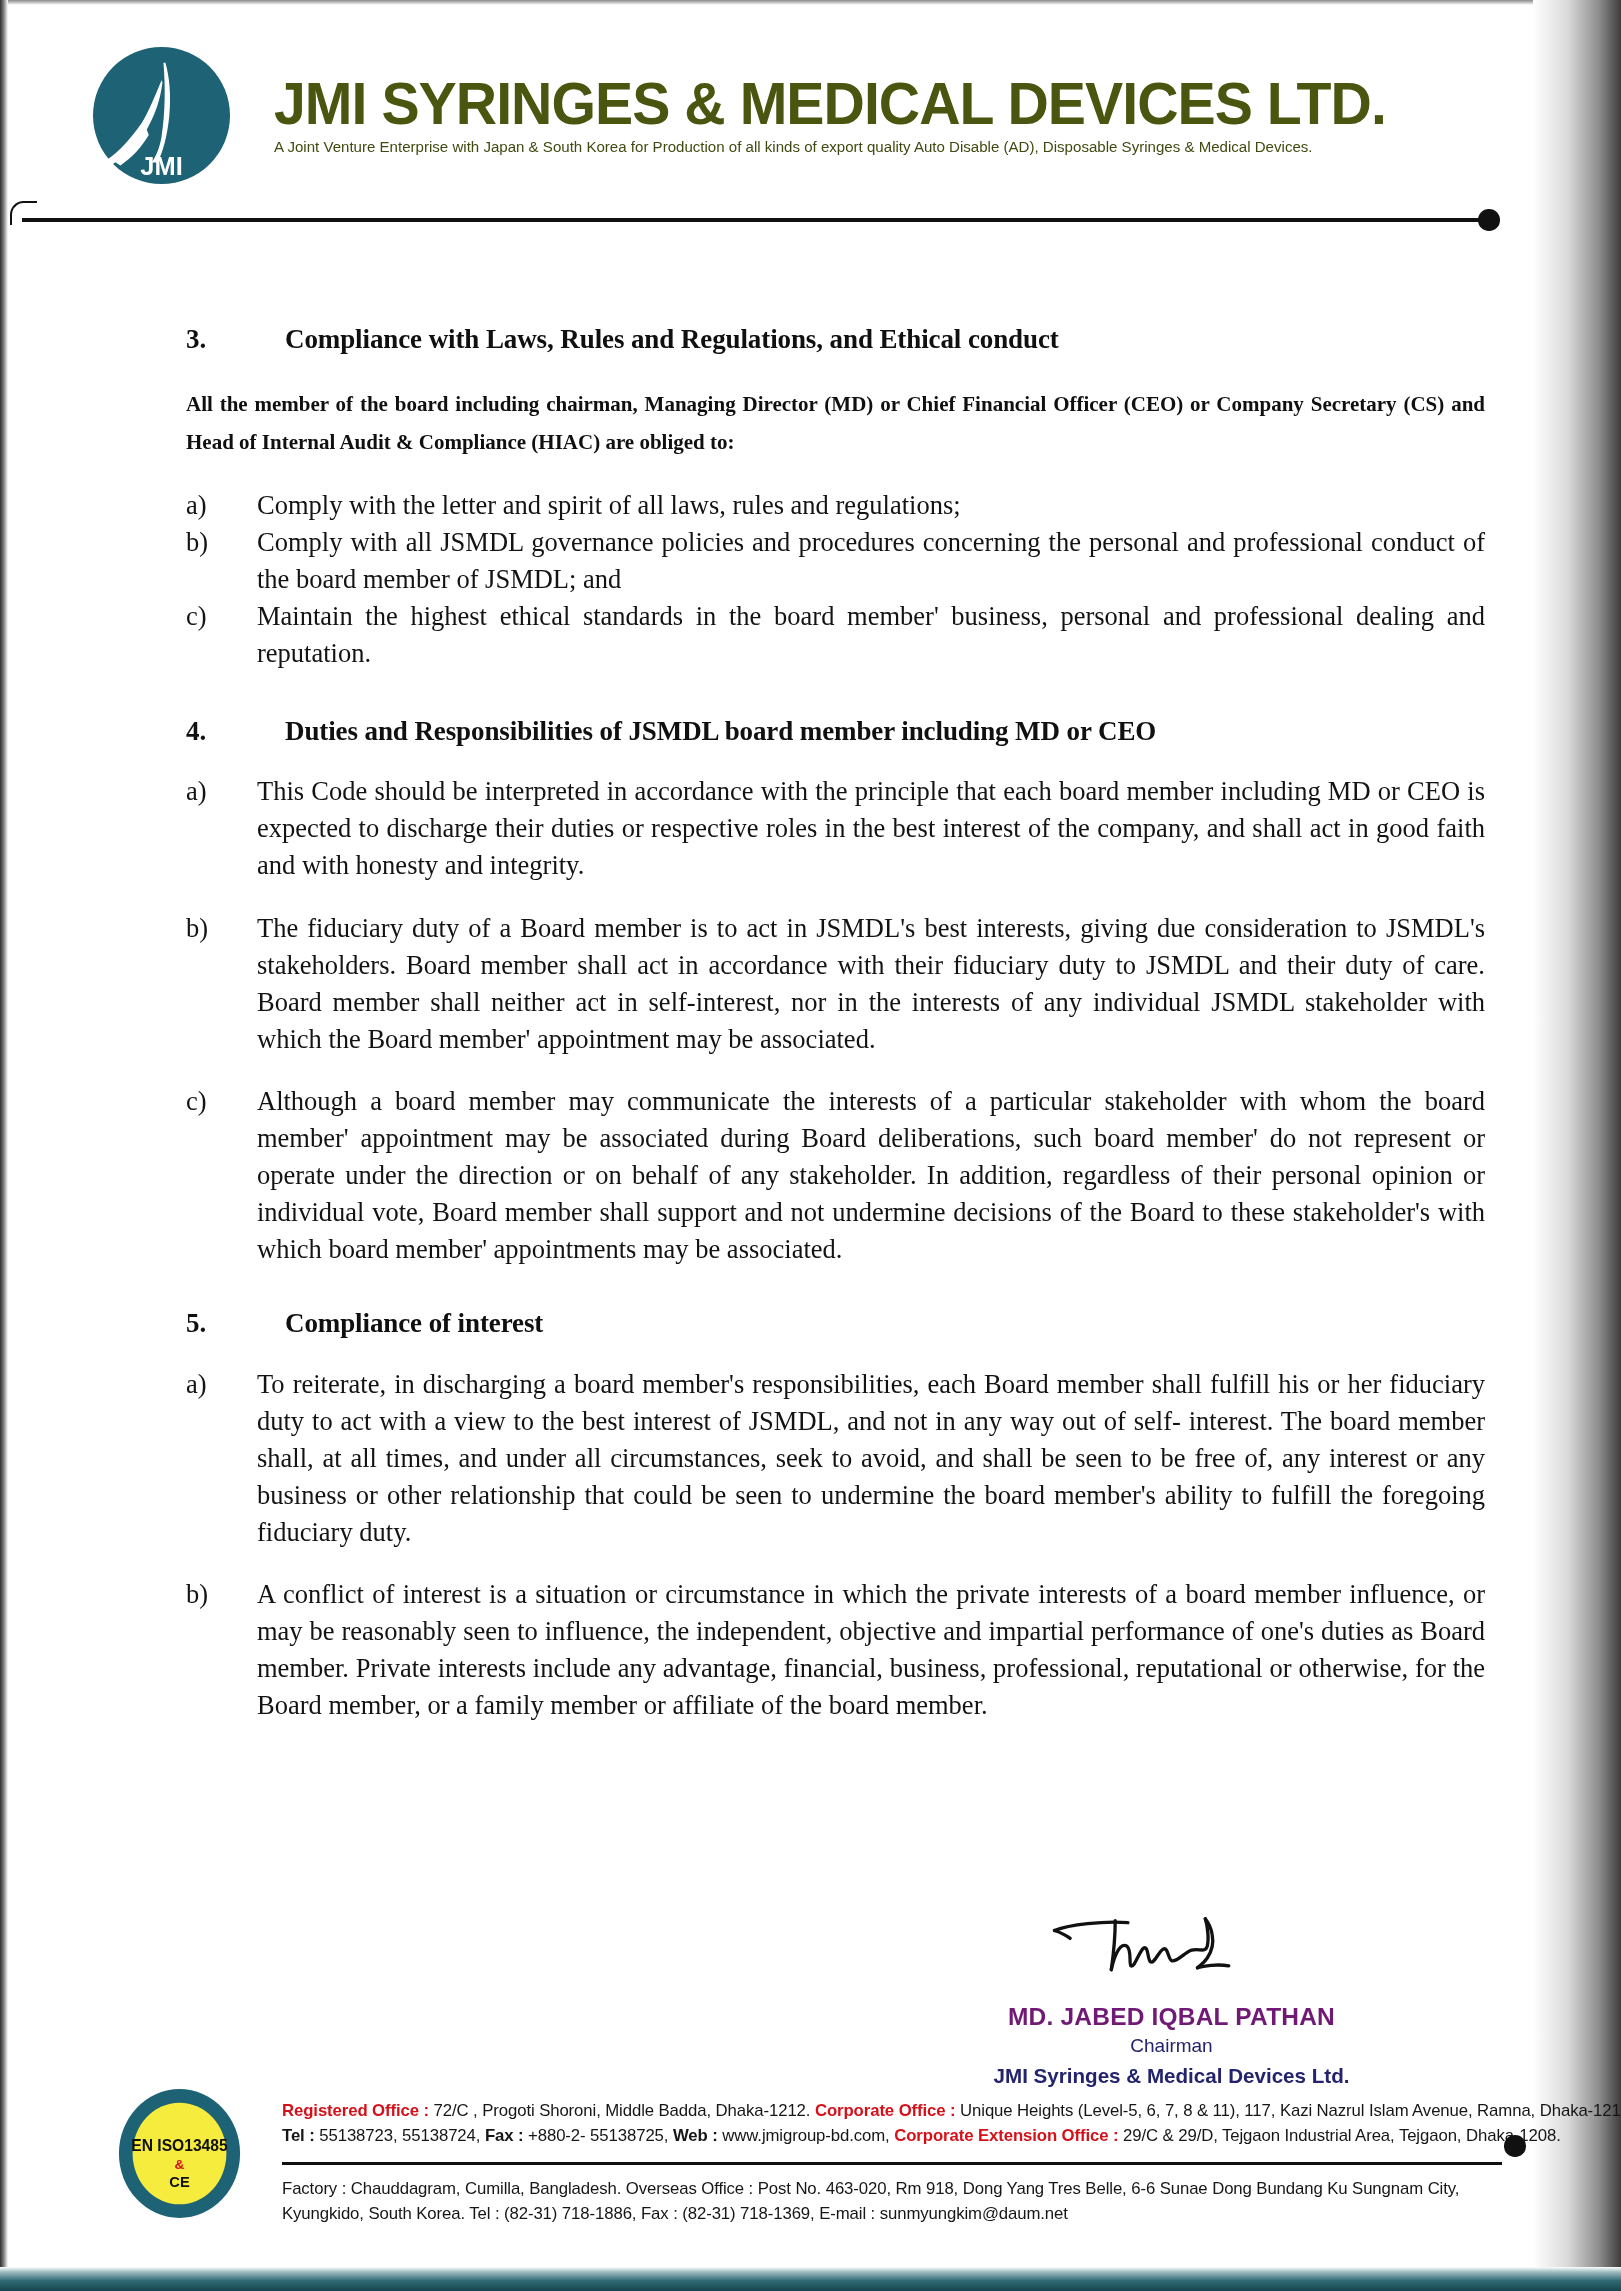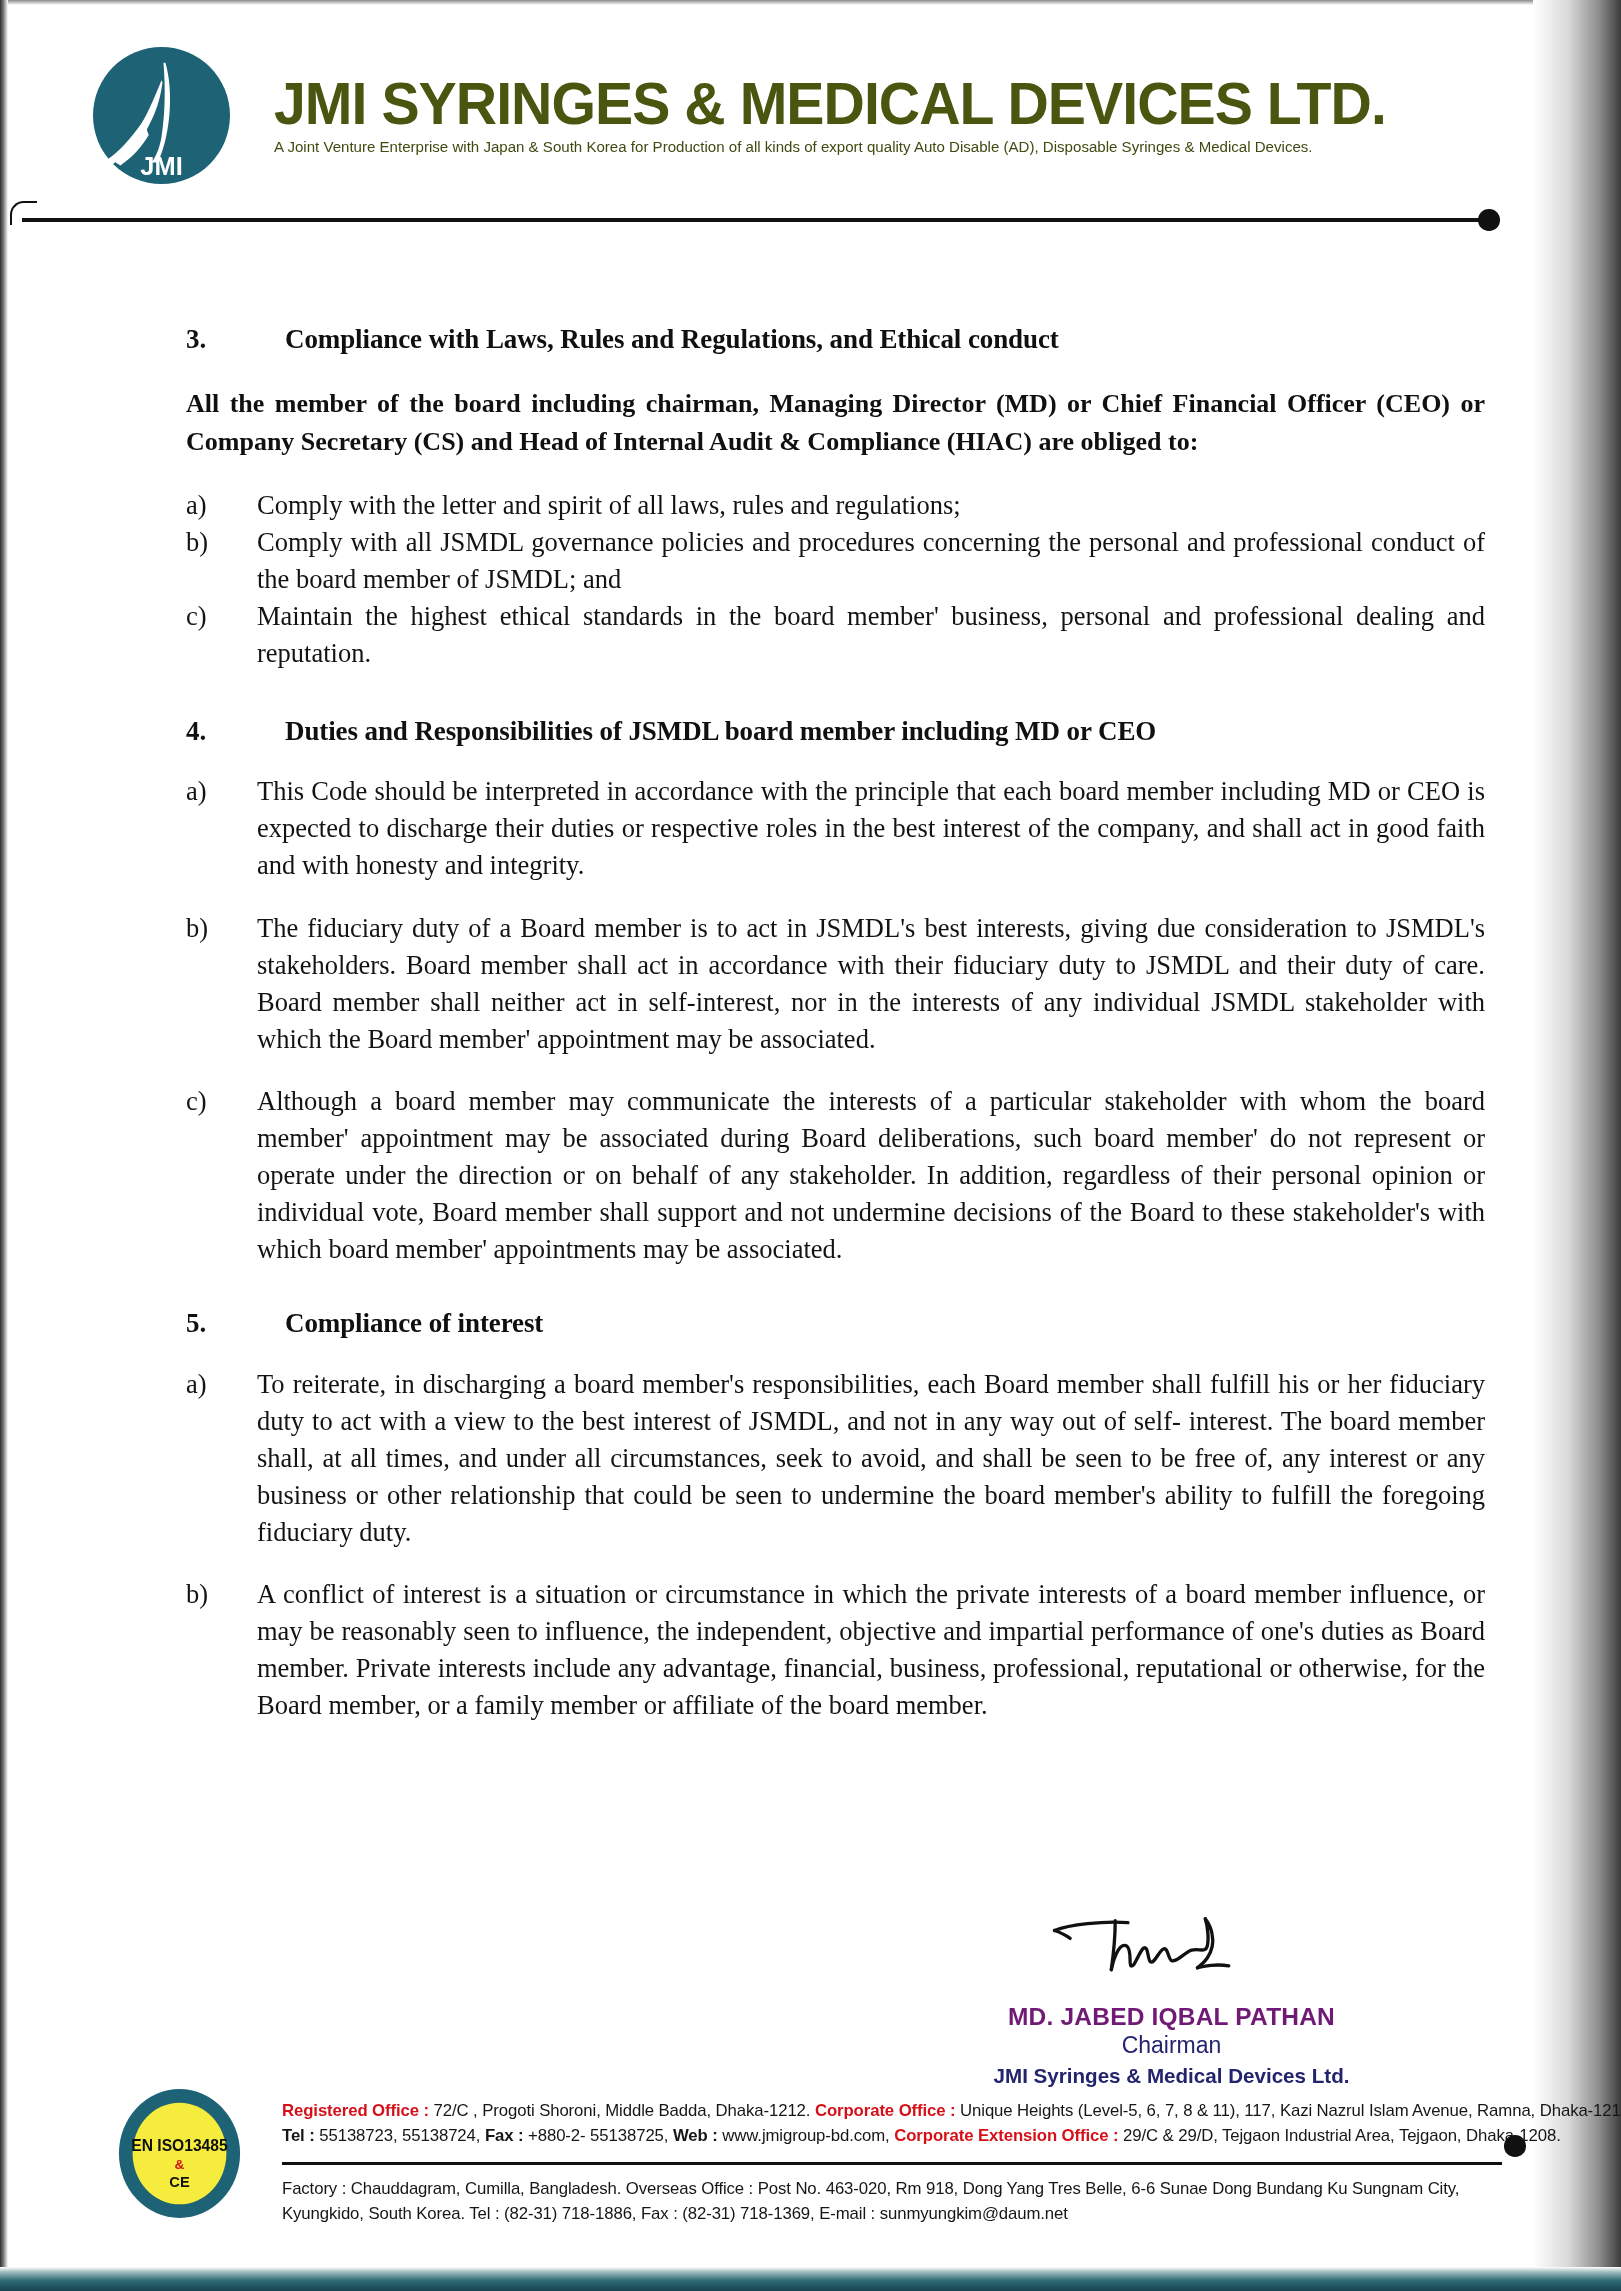--- a/index.html
+++ b/index.html
@@ -120,21 +120,21 @@
     font-size: 27px;
     line-height: 33px;
     color: #101010;
     letter-spacing: -0.1px;
   }
   .sec-num { width: 71px; flex: none; }
   .sec-title { flex: 1; margin-left: 28px; }
   .lead-para {
     margin-top: 29px;
     font-weight: bold;
-    font-size: 26px;
+    font-size: 21px;
     line-height: 38px;
     text-align: justify;
     color: #101010;
   }
   .list {
     margin-top: 25.5px;
   }
   .li {
     display: flex;
     font-size: 26.5px;
@@ -166,21 +166,21 @@
   .sig-name {
     font-family: "Liberation Sans", sans-serif;
     font-weight: bold;
     font-size: 24.5px;
     line-height: 27.4px;
     color: #701a75;
     letter-spacing: 0.2px;
   }
   .sig-role {
     font-family: "Liberation Sans", sans-serif;
-    font-size: 23px;
+    font-size: 19px;
     line-height: 31px;
     color: #23236e;
   }
   .sig-company {
     margin-top: 2px;
     font-family: "Liberation Sans", sans-serif;
     font-weight: bold;
     font-size: 20.6px;
     line-height: 25.5px;
     color: #23236e;

